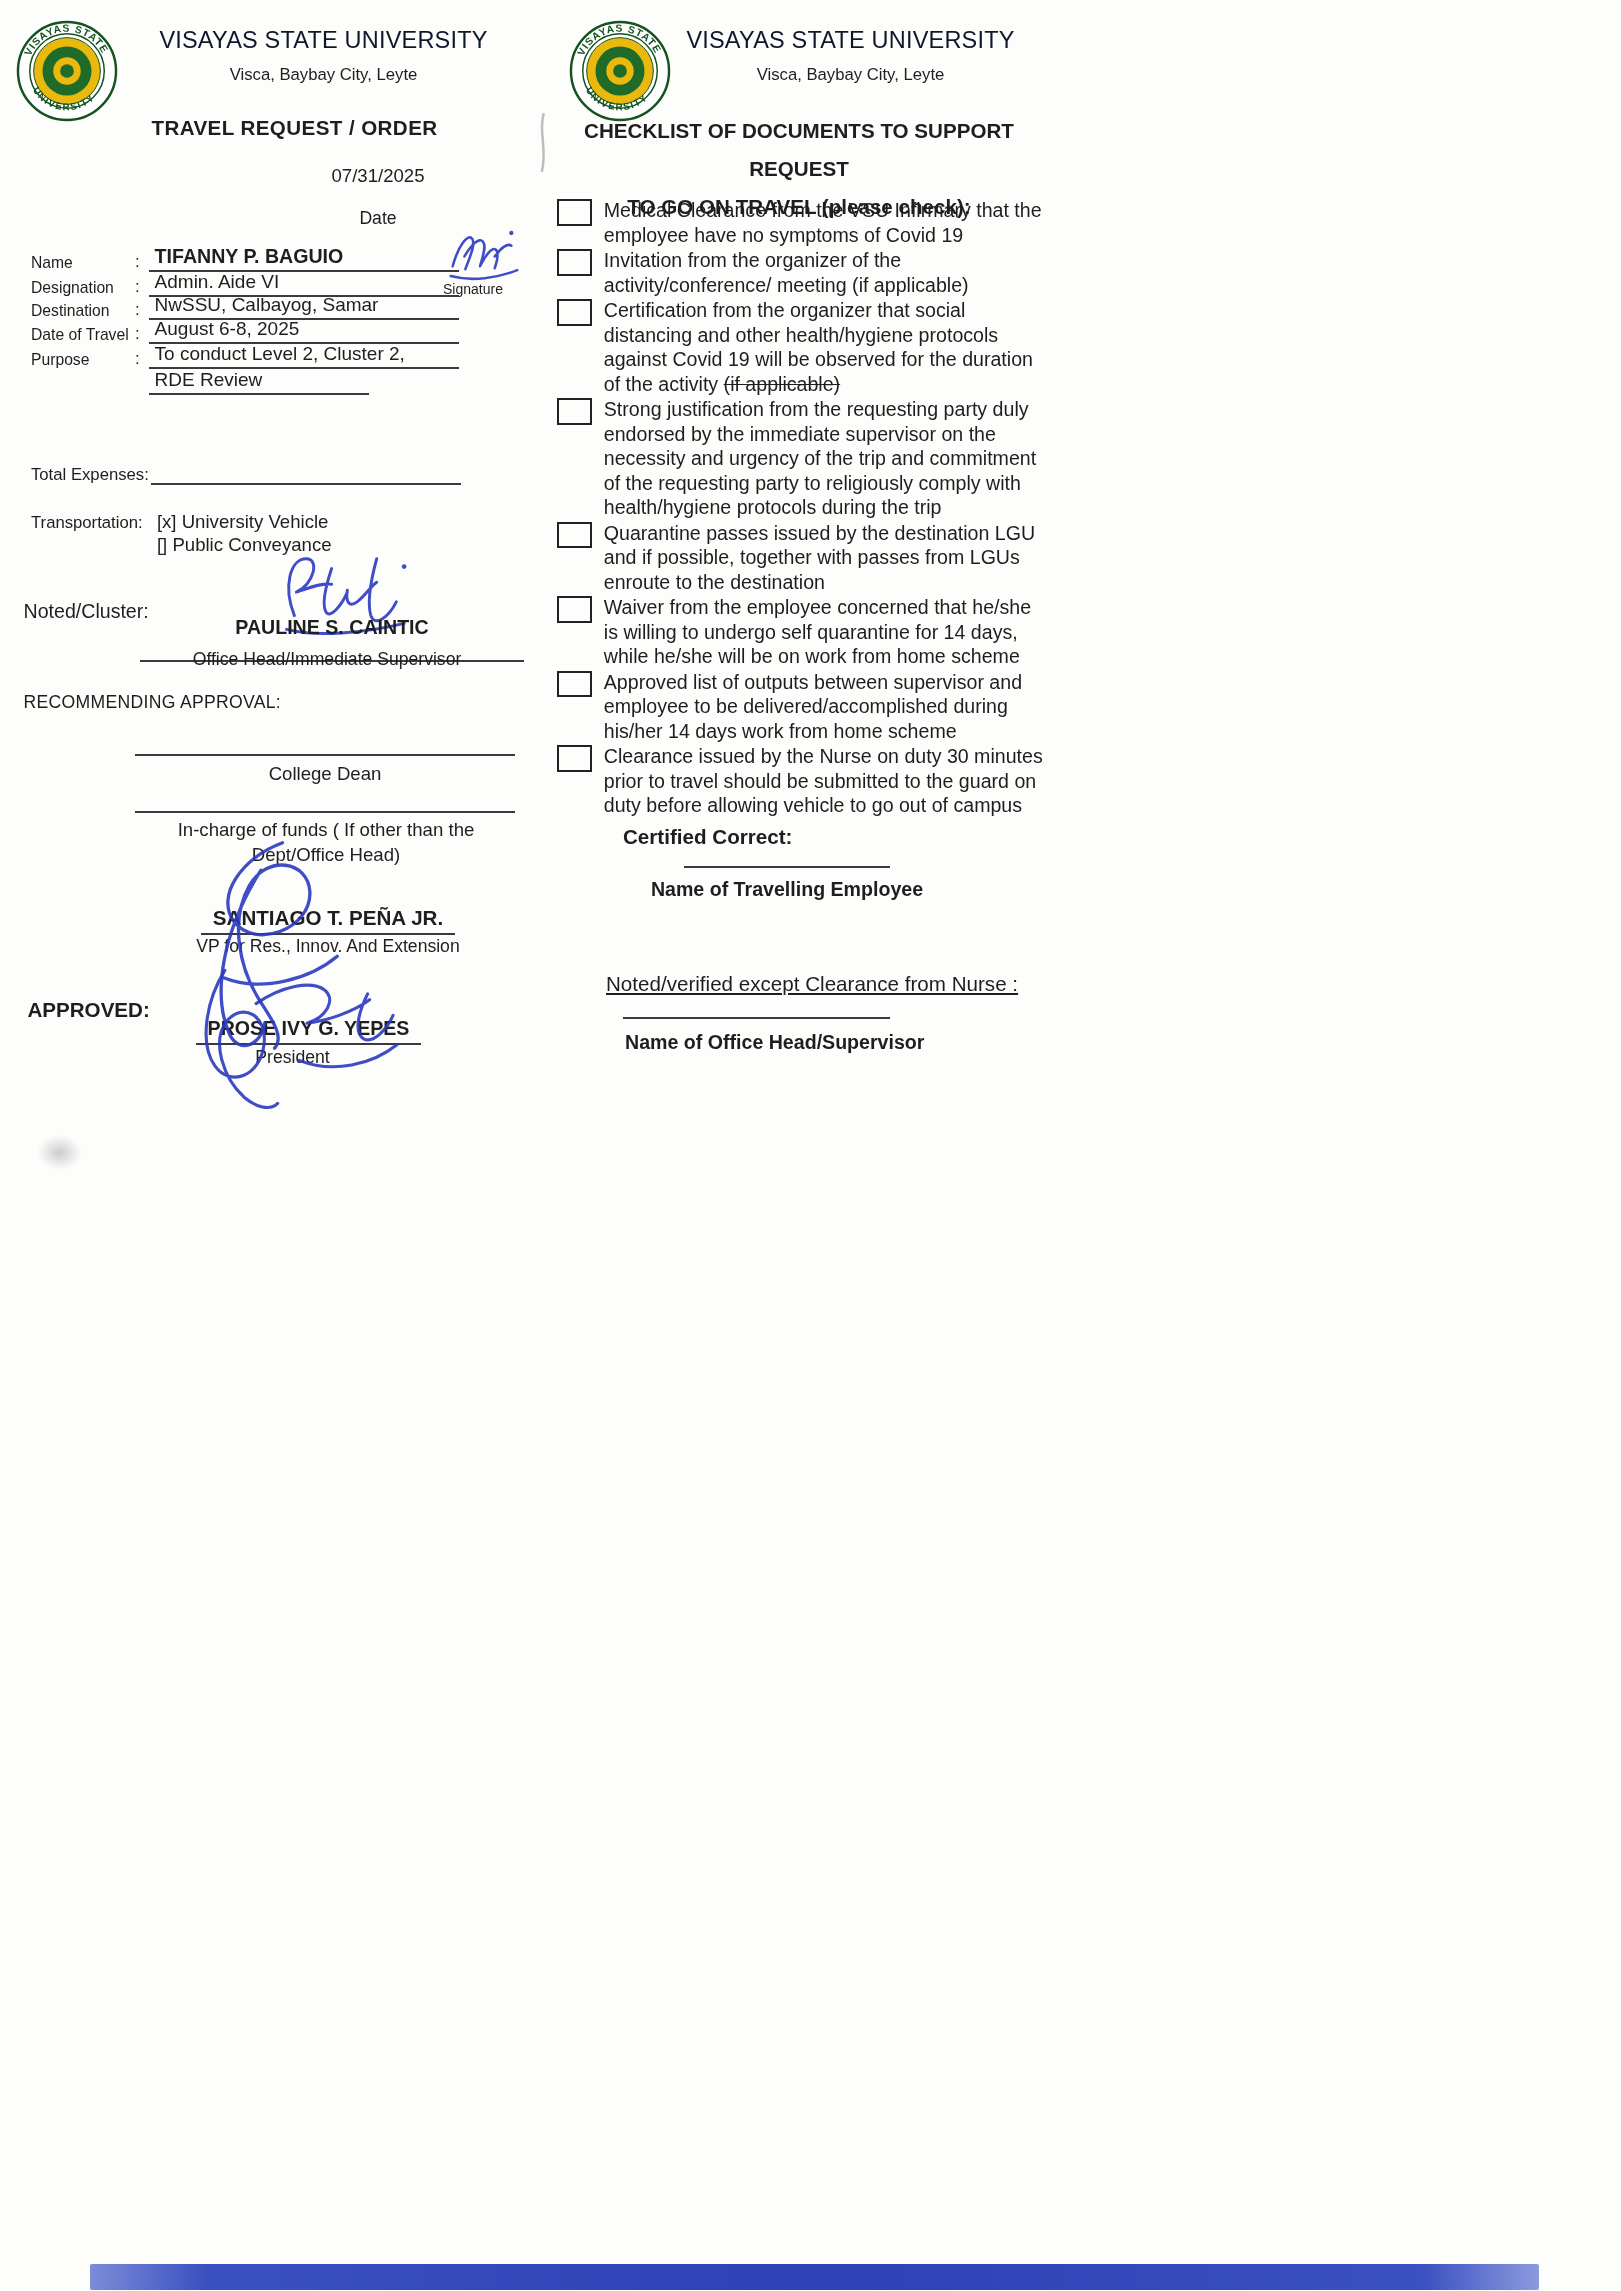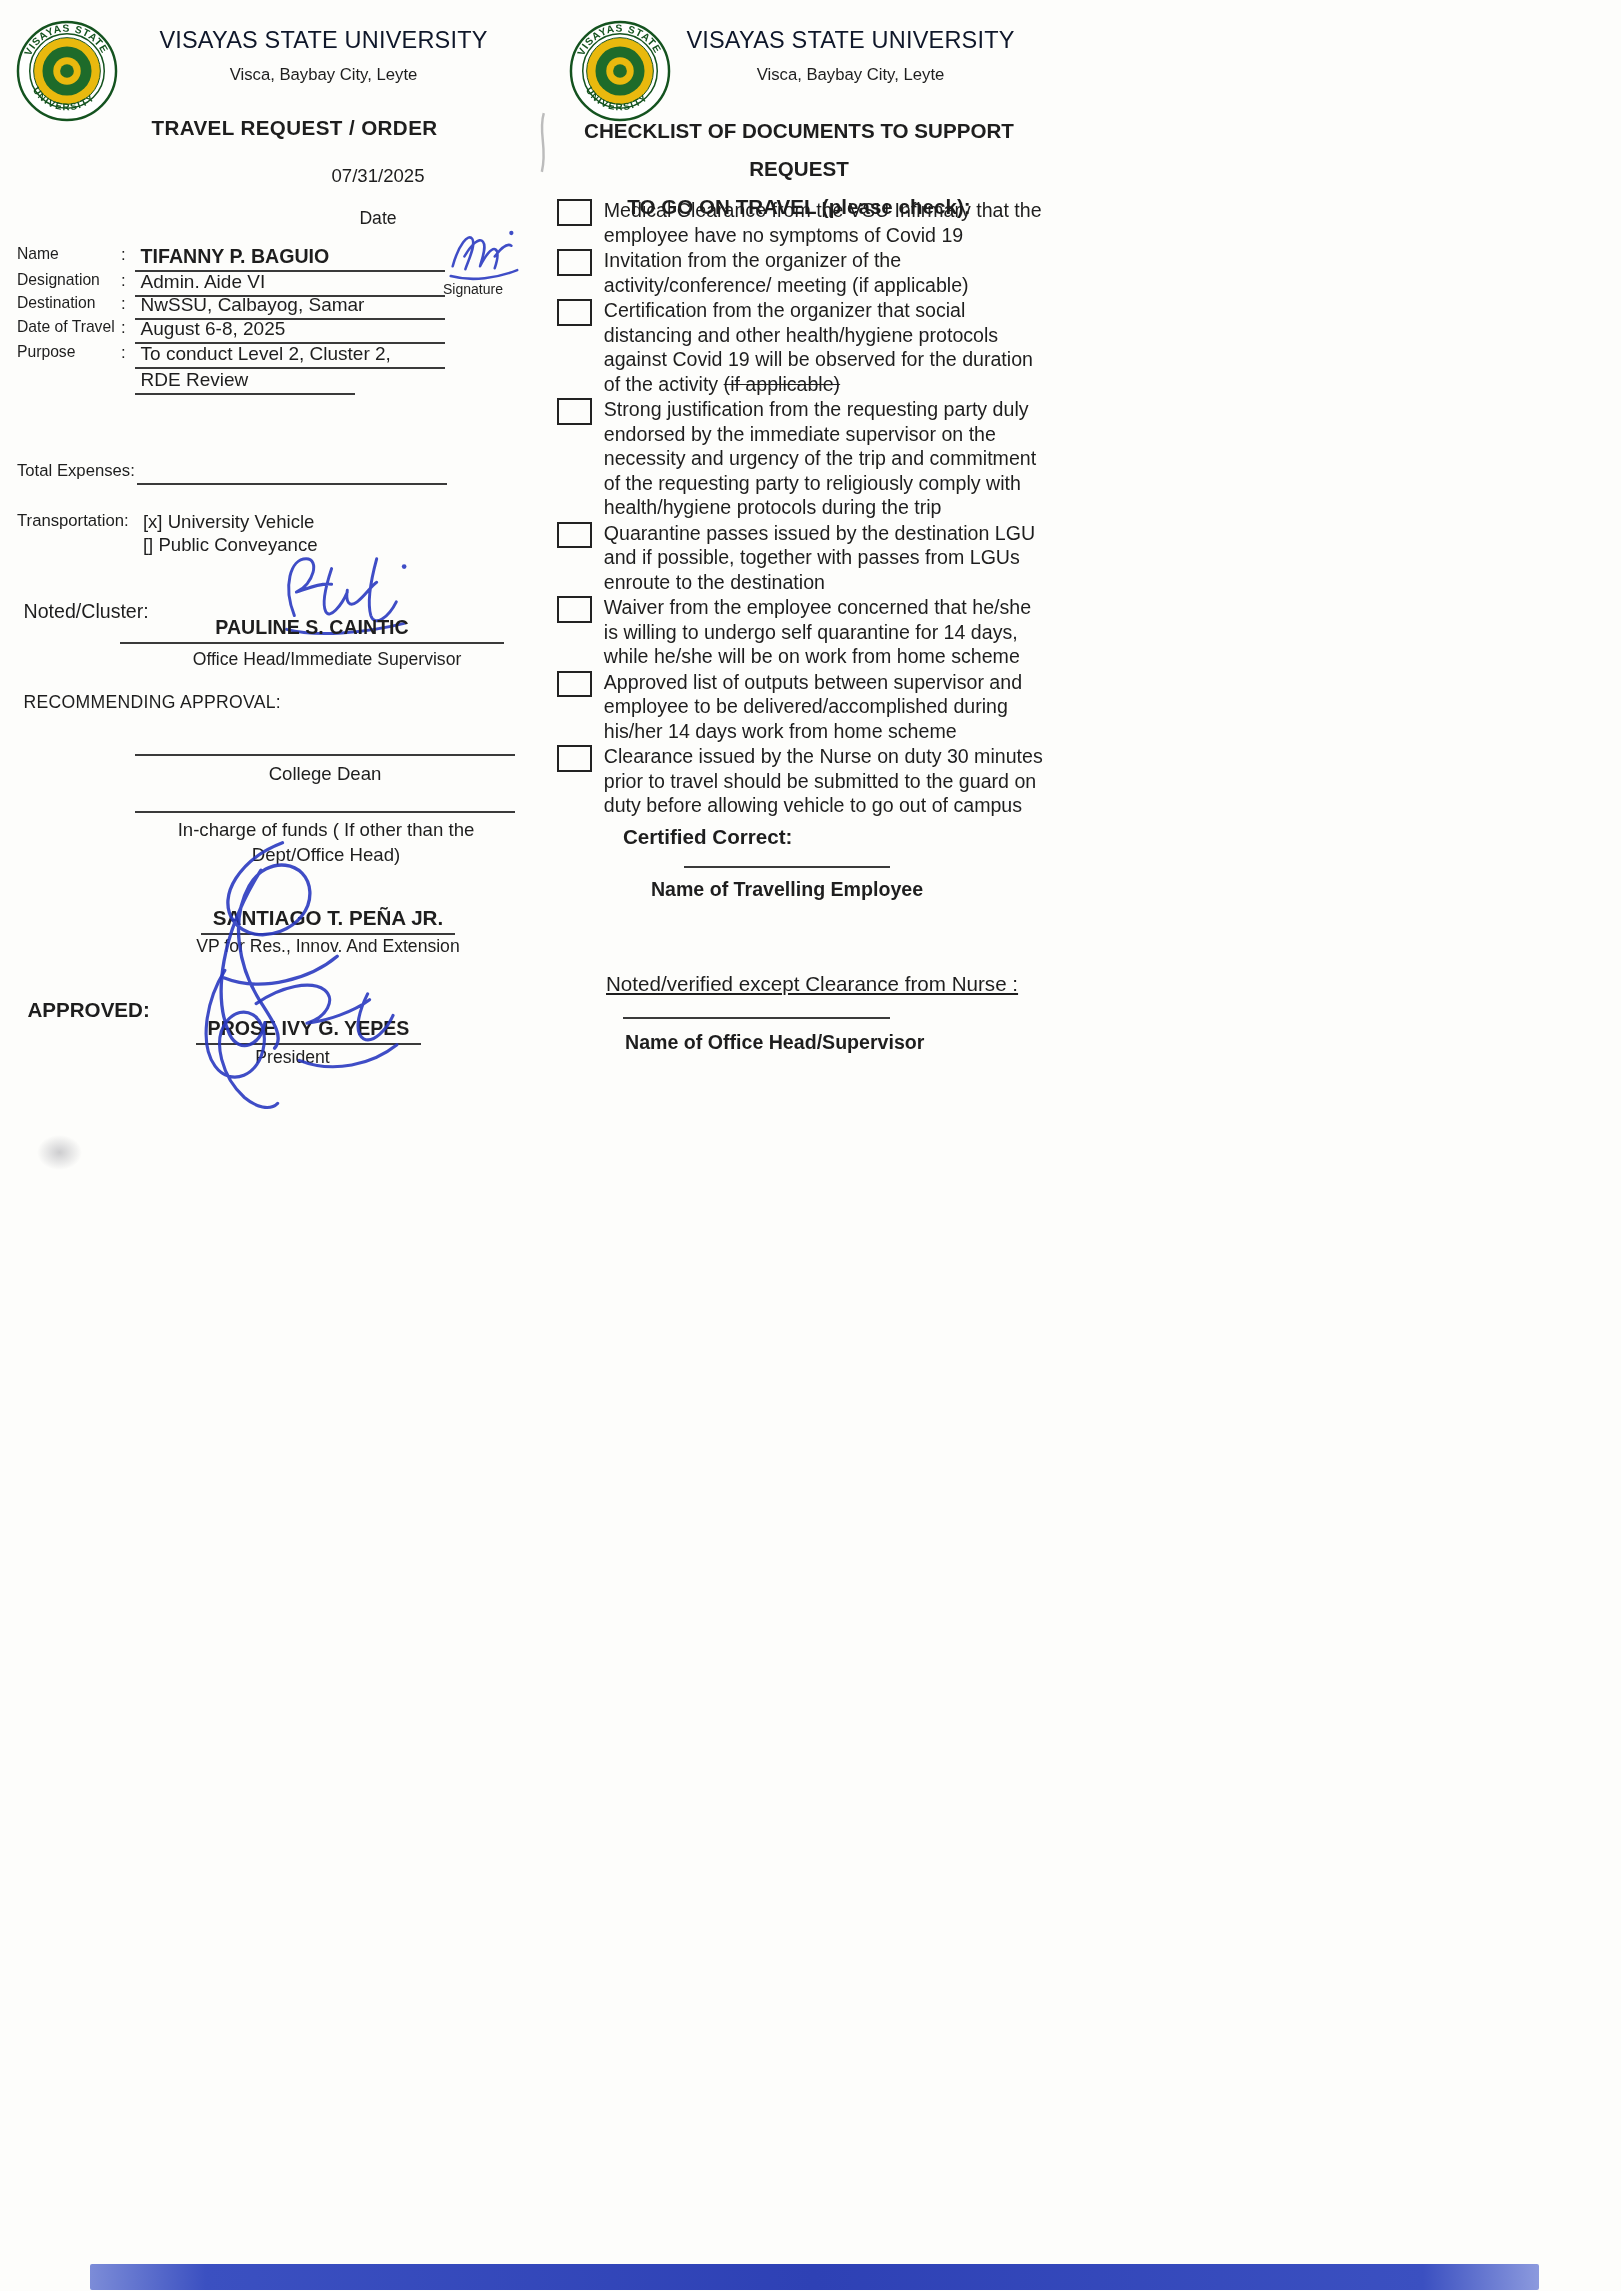--- a/index.html
+++ b/index.html
@@ -14,21 +14,21 @@
   body{font-family:"Liberation Sans", sans-serif;color:var(--text)}
   .page{position:relative;width:1621px;height:2292px;background:var(--paper);overflow:hidden}
   .abs{position:absolute}
   .tc{text-align:center}
   .uni{font-size:23.5px;font-weight:normal;letter-spacing:0.2px;color:#0f172a}
   .addr{font-size:16.7px;margin-top:11px}
   .form-title{font-size:20.6px;font-weight:bold;letter-spacing:0.4px}
   .dateval{font-size:18.6px}
   .datelab{font-size:17.6px;margin-top:21px}
 
-  .frow{position:absolute;left:17px;display:flex;}
+  .frow{position:absolute;left:31px;display:flex;align-items:flex-end}
   .flabel{width:104px;font-size:15.7px;flex:0 0 auto}
   .flabel2{width:120px;font-size:16.7px;flex:0 0 auto}
   .fcolon{width:13.7px;font-size:16.7px;flex:0 0 auto}
   .fvalue{width:310px;min-height:25.5px;border-bottom:2px solid var(--rule);font-size:19px;padding:0 0 2px 5.9px}
   .fvalue.short{width:220px}
   .fvalue.strong{font-weight:bold;font-size:19.6px}
   .fline{width:310px;height:23.5px;border-bottom:2px solid var(--rule)}
   .opt{font-size:18.6px;padding-left:5.9px}
 
   .sec-label{font-size:19.6px}
@@ -140,21 +140,21 @@
   <div class="frow" style="top:534px">
     <span class="flabel2"></span>
     <span class="opt">[] Public Conveyance</span>
   </div>
 
   <svg class="sig abs" style="left:257px;top:547px" width="162" height="98" viewBox="0 0 165 100">
     <path stroke-width="3" d="M38,70 C26,40 34,12 50,12 C64,12 58,38 40,46 C52,42 66,36 76,38 M76,22 C70,40 66,58 70,66 C74,74 86,60 92,46 M92,44 C90,56 94,62 102,56 C110,50 116,40 122,36 M122,12 C116,34 112,56 116,70 C120,82 134,72 142,56 M30,84 C60,92 110,88 150,78"></path>
     <circle cx="150" cy="20" r="2.4"></circle>
   </svg>
   <div class="abs sec-label" style="left:23.5px;top:600px">Noted/Cluster:</div>
-  <div class="abs tc uline-box" style="left:120px;top:616px;width:384px;padding-bottom:3px">
+  <div class="abs tc uline-box" style="left:140px;top:616px;width:384px;padding-bottom:21px">
     <span class="bold" style="font-size:19.6px">PAULINE S. CAINTIC</span>
   </div>
   <div class="abs tc sub-label" style="left:135px;top:649px;width:384px">Office Head/Immediate Supervisor</div>
 
   <div class="abs caps-label" style="left:23.5px;top:692px">RECOMMENDING APPROVAL:</div>
 
   <div class="abs uline-box" style="left:135px;top:725px;width:380px;height:31px"></div>
   <div class="abs tc" style="left:135px;top:763px;width:380px;font-size:18.6px">College Dean</div>
 
   <div class="abs uline-box" style="left:135px;top:784px;width:380px;height:29px"></div>

